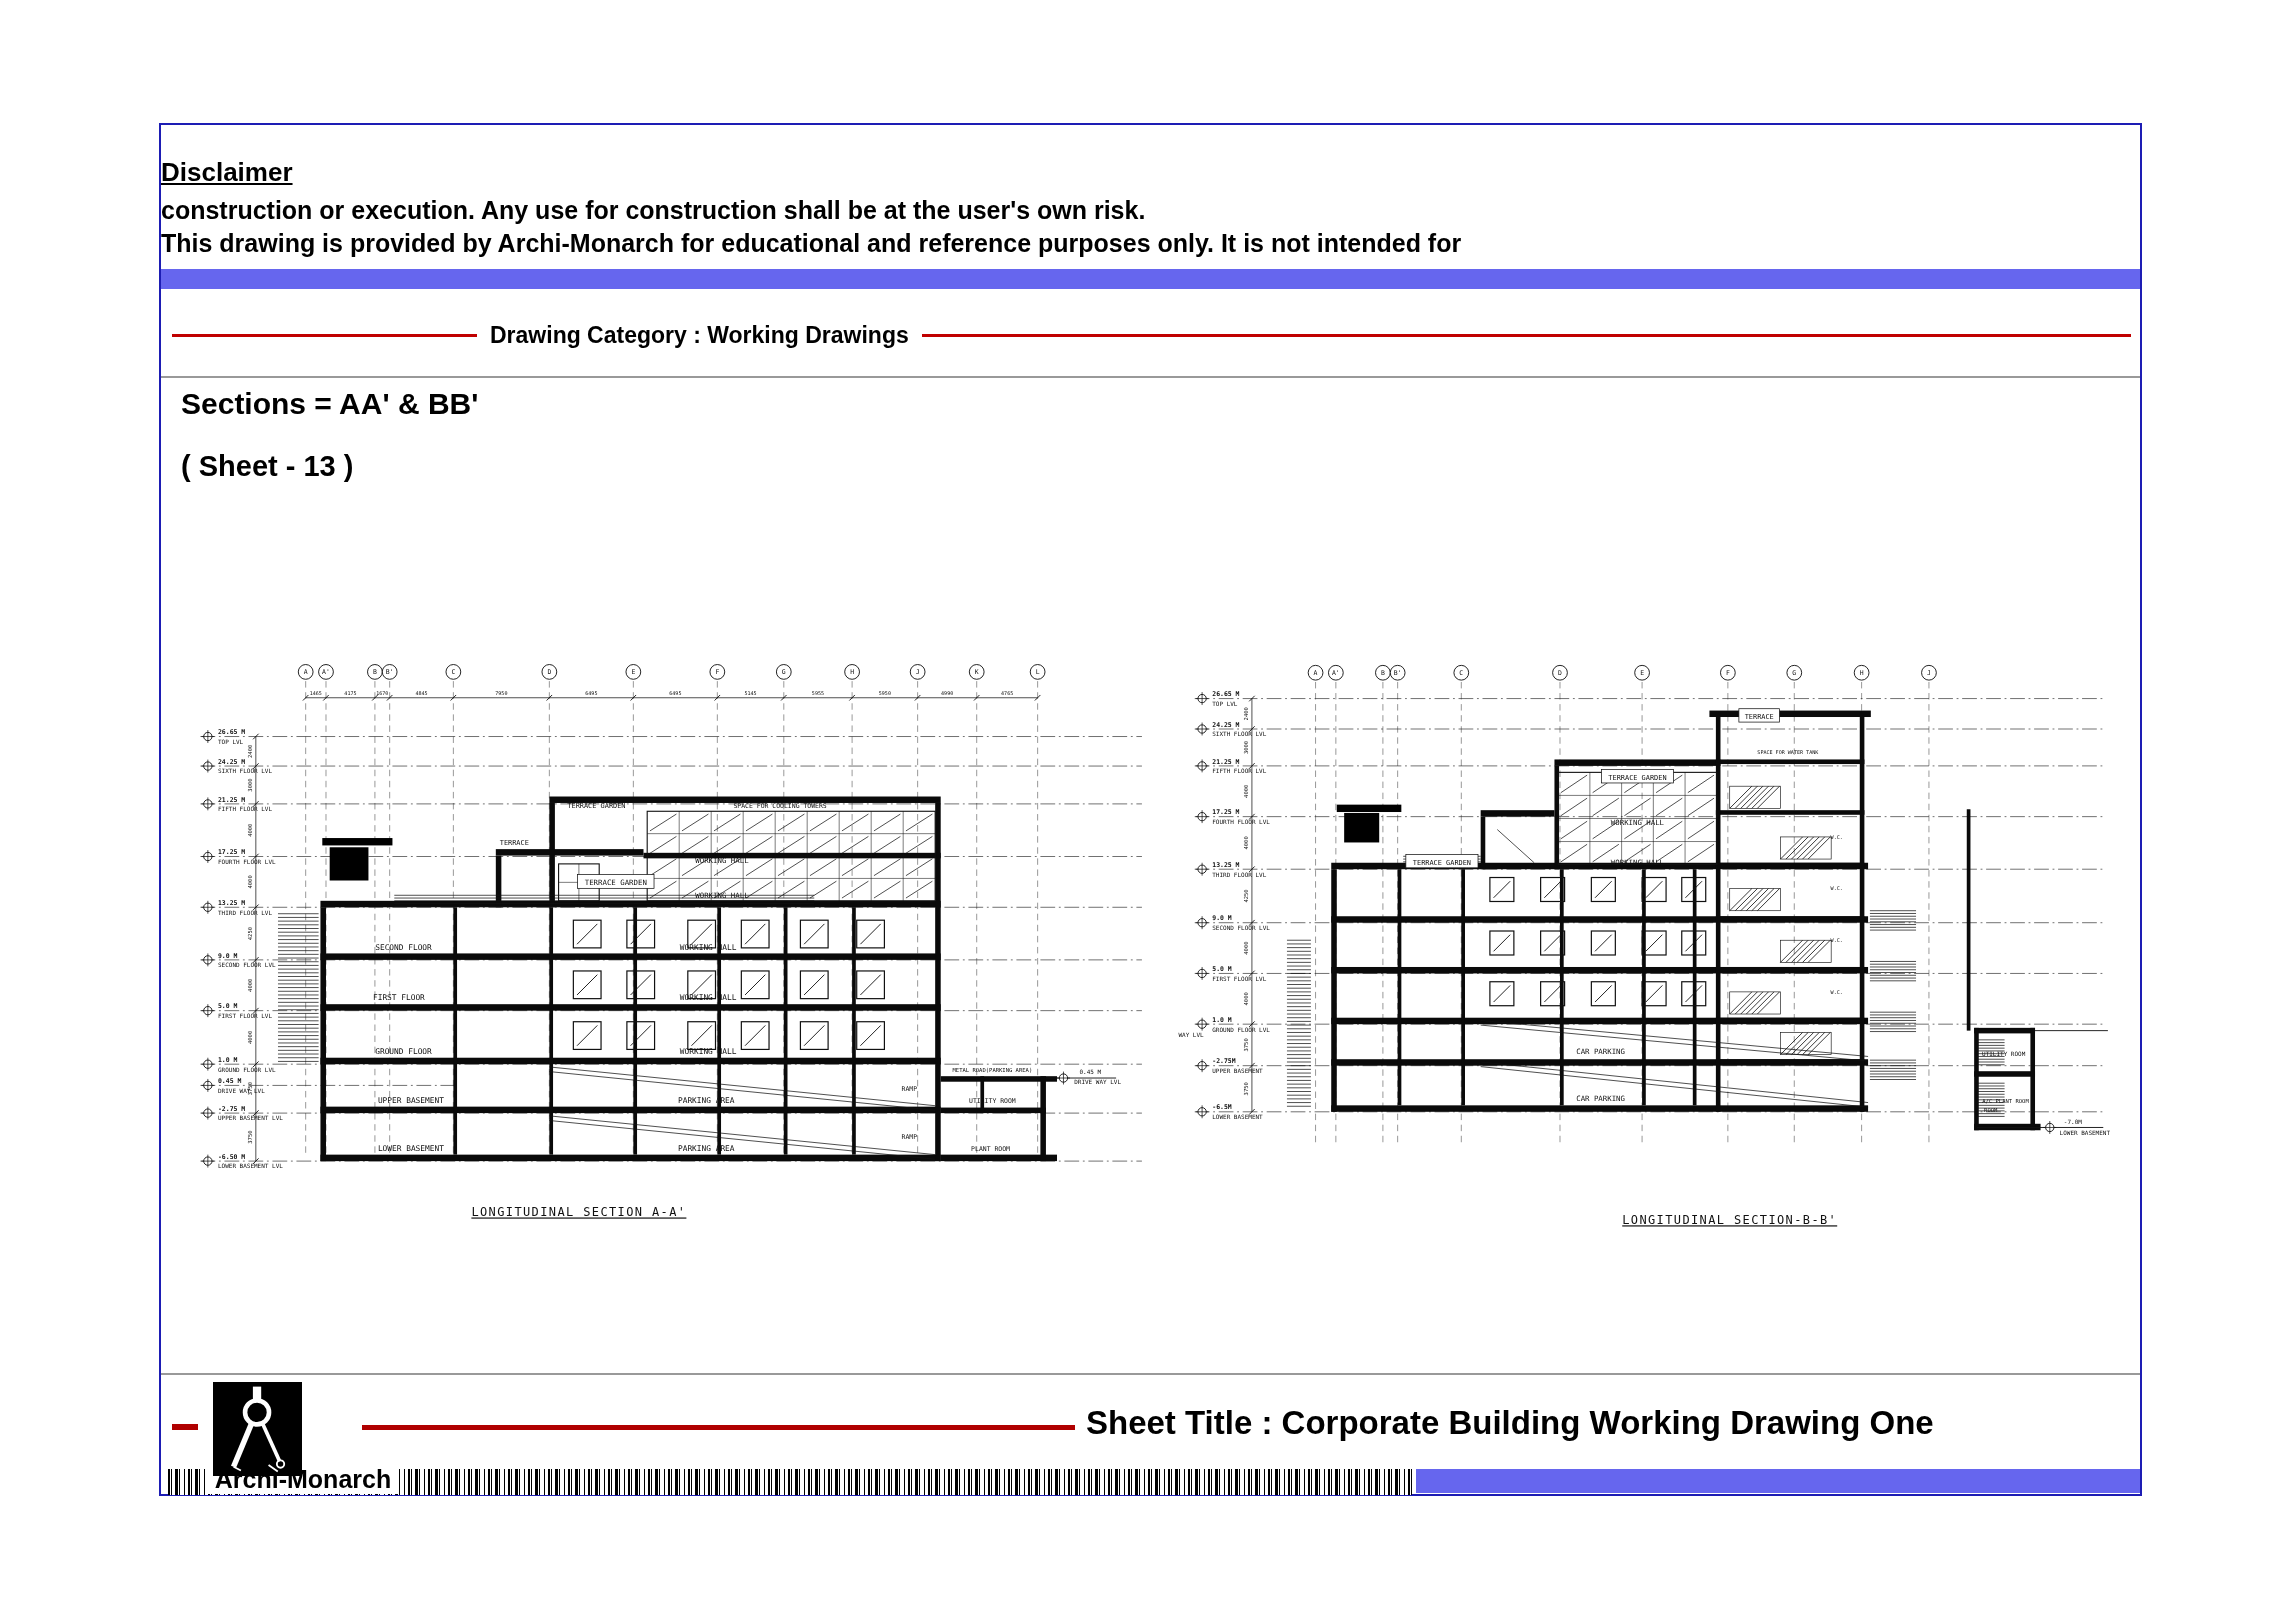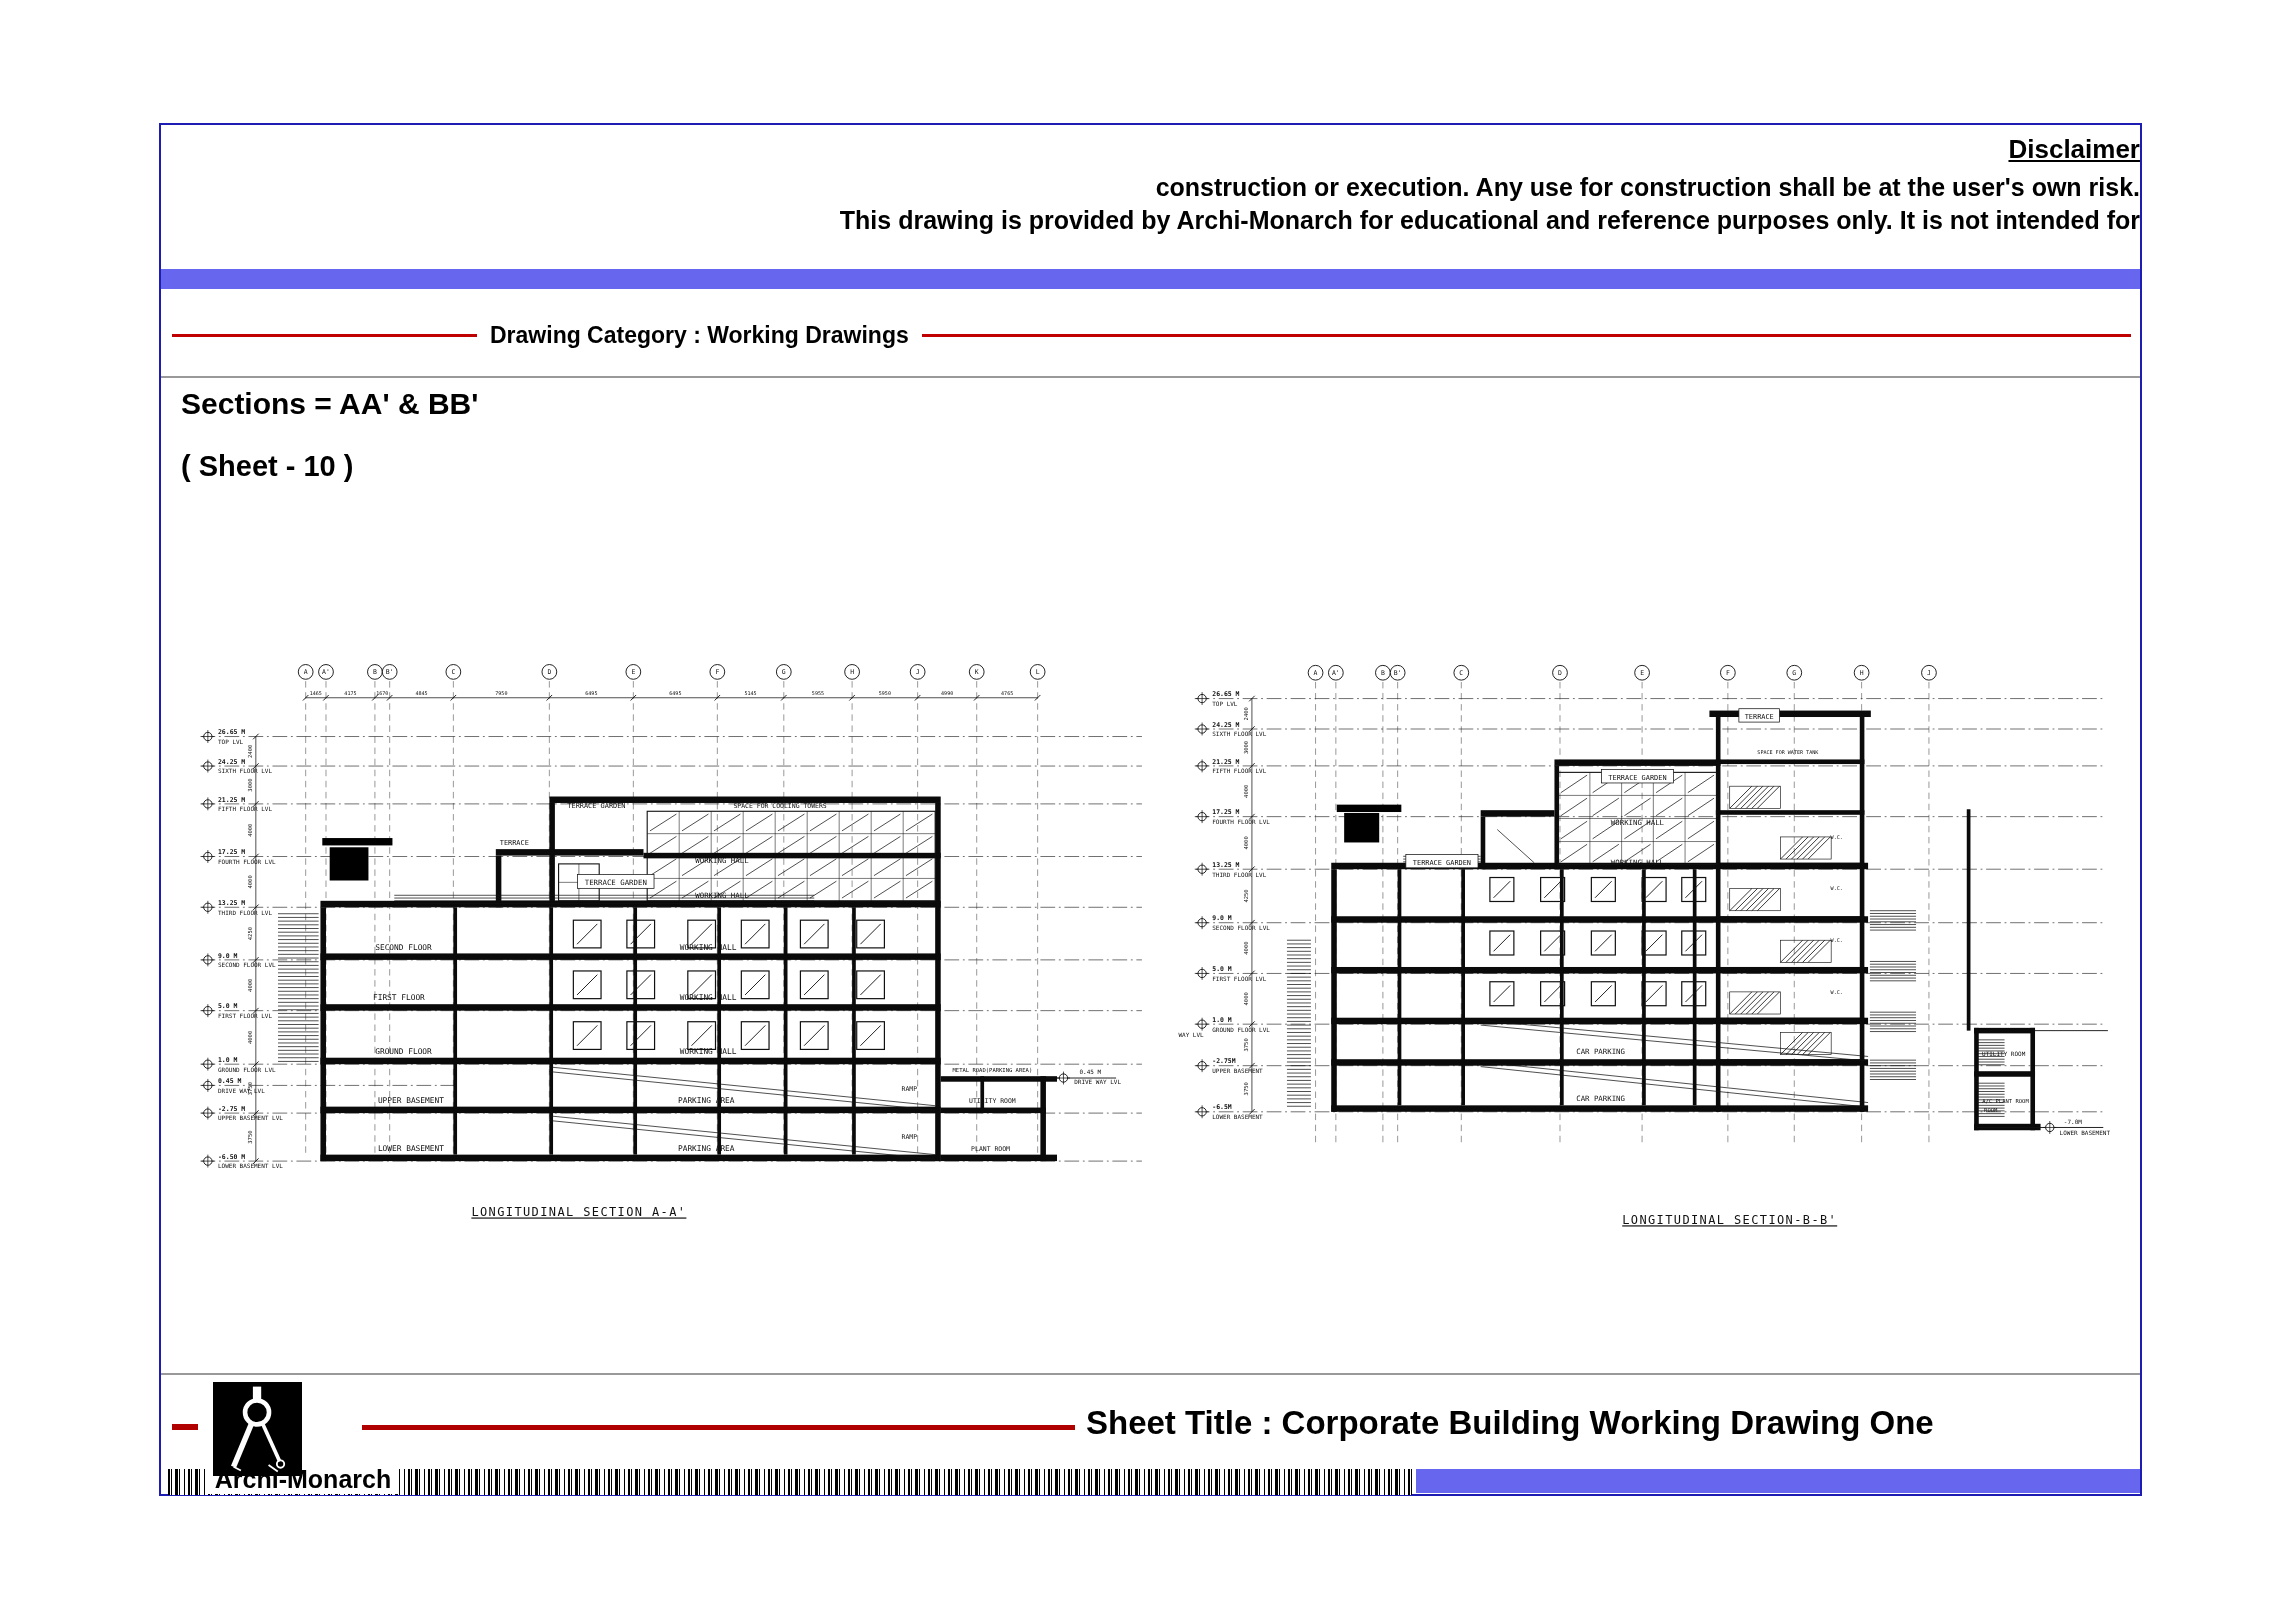--- a/index.html
+++ b/index.html
@@ -1,20 +1,20 @@
 <!DOCTYPE html>
 <html style="font-size:14.8px"><head>
 <meta charset="utf-8">
 <style>
   html,body{margin:0;padding:0;background:#fff;}
   body{width:2290px;height:1619px;position:relative;font-family:"Liberation Sans",sans-serif;color:#000;}
   .sheet{position:absolute;left:159px;top:123px;width:1979px;height:1369px;border:2.8px solid #1d1db4;background:#fff;}
   .abs{position:absolute;}
   
-  .disclaimer{left:0;top:9px;width:100%;text-align:right;font-weight:bold;}
+  .disclaimer{left:0;top:32px;width:100%;text-align:left;font-weight:bold;}
   .disclaimer .d-title{font-size:26px;text-decoration:underline;margin-bottom:5.5px;}
   .disclaimer .d-line{font-size:25px;line-height:33px;}
   .accent-bar{left:0;top:144px;width:100%;height:20px;background:#6666ee;}
   .category-row{left:0;top:190px;width:100%;height:41px;display:flex;align-items:center;}
   .cat-line{height:3.7px;background:#c00000;}
   .cat-line.left{width:305px;margin-left:11px;flex:0 0 auto;}
   .cat-line.right{flex:1 1 auto;margin-right:9.2px;}
   .cat-text{font-size:23px;font-weight:bold;padding:0 13px;white-space:nowrap;}
   .divider{left:0;width:100%;height:1.8px;background:#999;}
   .sections-title{left:20px;top:262px;font-size:30px;font-weight:bold;}
@@ -47,21 +47,21 @@
 
   <div class="abs category-row">
     <div class="cat-line left"></div>
     <div class="cat-text">Drawing Category : Working Drawings</div>
     <div class="cat-line right"></div>
   </div>
 
   <div class="abs divider" style="top:251px;"></div>
 
   <div class="abs sections-title">Sections = AA' &amp; BB'</div>
-  <div class="abs sheet-no">( Sheet - 10 )</div>
+  <div class="abs sheet-no">( Sheet - 13 )</div>
 
   <svg id="svgA" class="abs drawing" style="left:21px;top:519px;" width="983" height="605" viewBox="0 0 1065 655">
       <g>
         <line x1="134" y1="40" x2="134" y2="556" stroke="#444" stroke-width="0.6" stroke-dasharray="7 5"></line>
         <line x1="156" y1="40" x2="156" y2="556" stroke="#444" stroke-width="0.6" stroke-dasharray="7 5"></line>
         <line x1="209" y1="40" x2="209" y2="556" stroke="#444" stroke-width="0.6" stroke-dasharray="7 5"></line>
         <line x1="225" y1="40" x2="225" y2="556" stroke="#444" stroke-width="0.6" stroke-dasharray="7 5"></line>
         <line x1="294" y1="40" x2="294" y2="556" stroke="#444" stroke-width="0.6" stroke-dasharray="7 5"></line>
         <line x1="398" y1="40" x2="398" y2="556" stroke="#444" stroke-width="0.6" stroke-dasharray="7 5"></line>
         <line x1="489" y1="40" x2="489" y2="556" stroke="#444" stroke-width="0.6" stroke-dasharray="7 5"></line>

